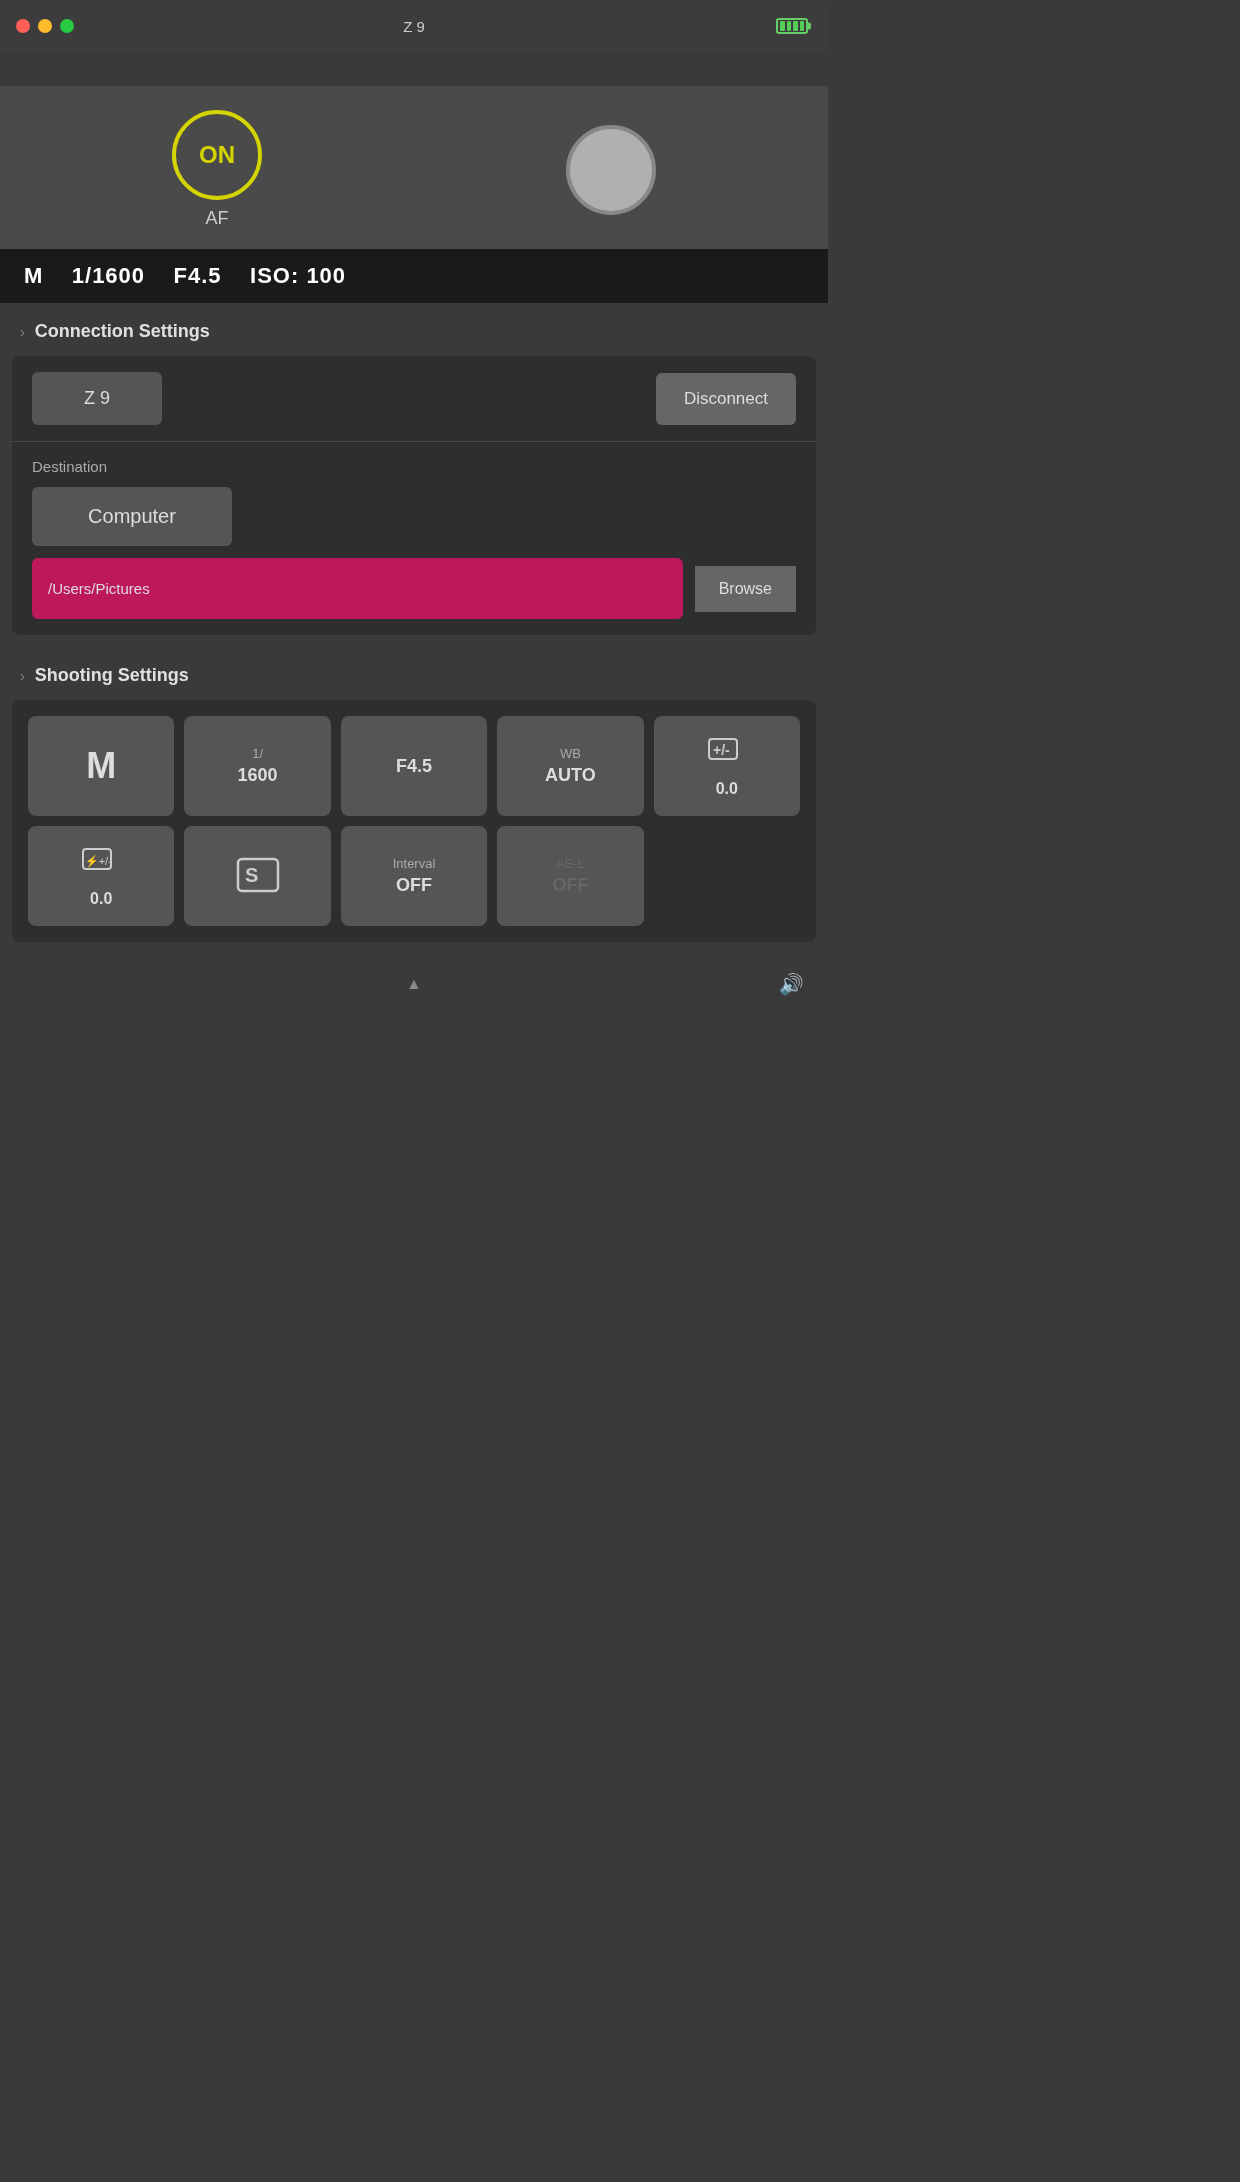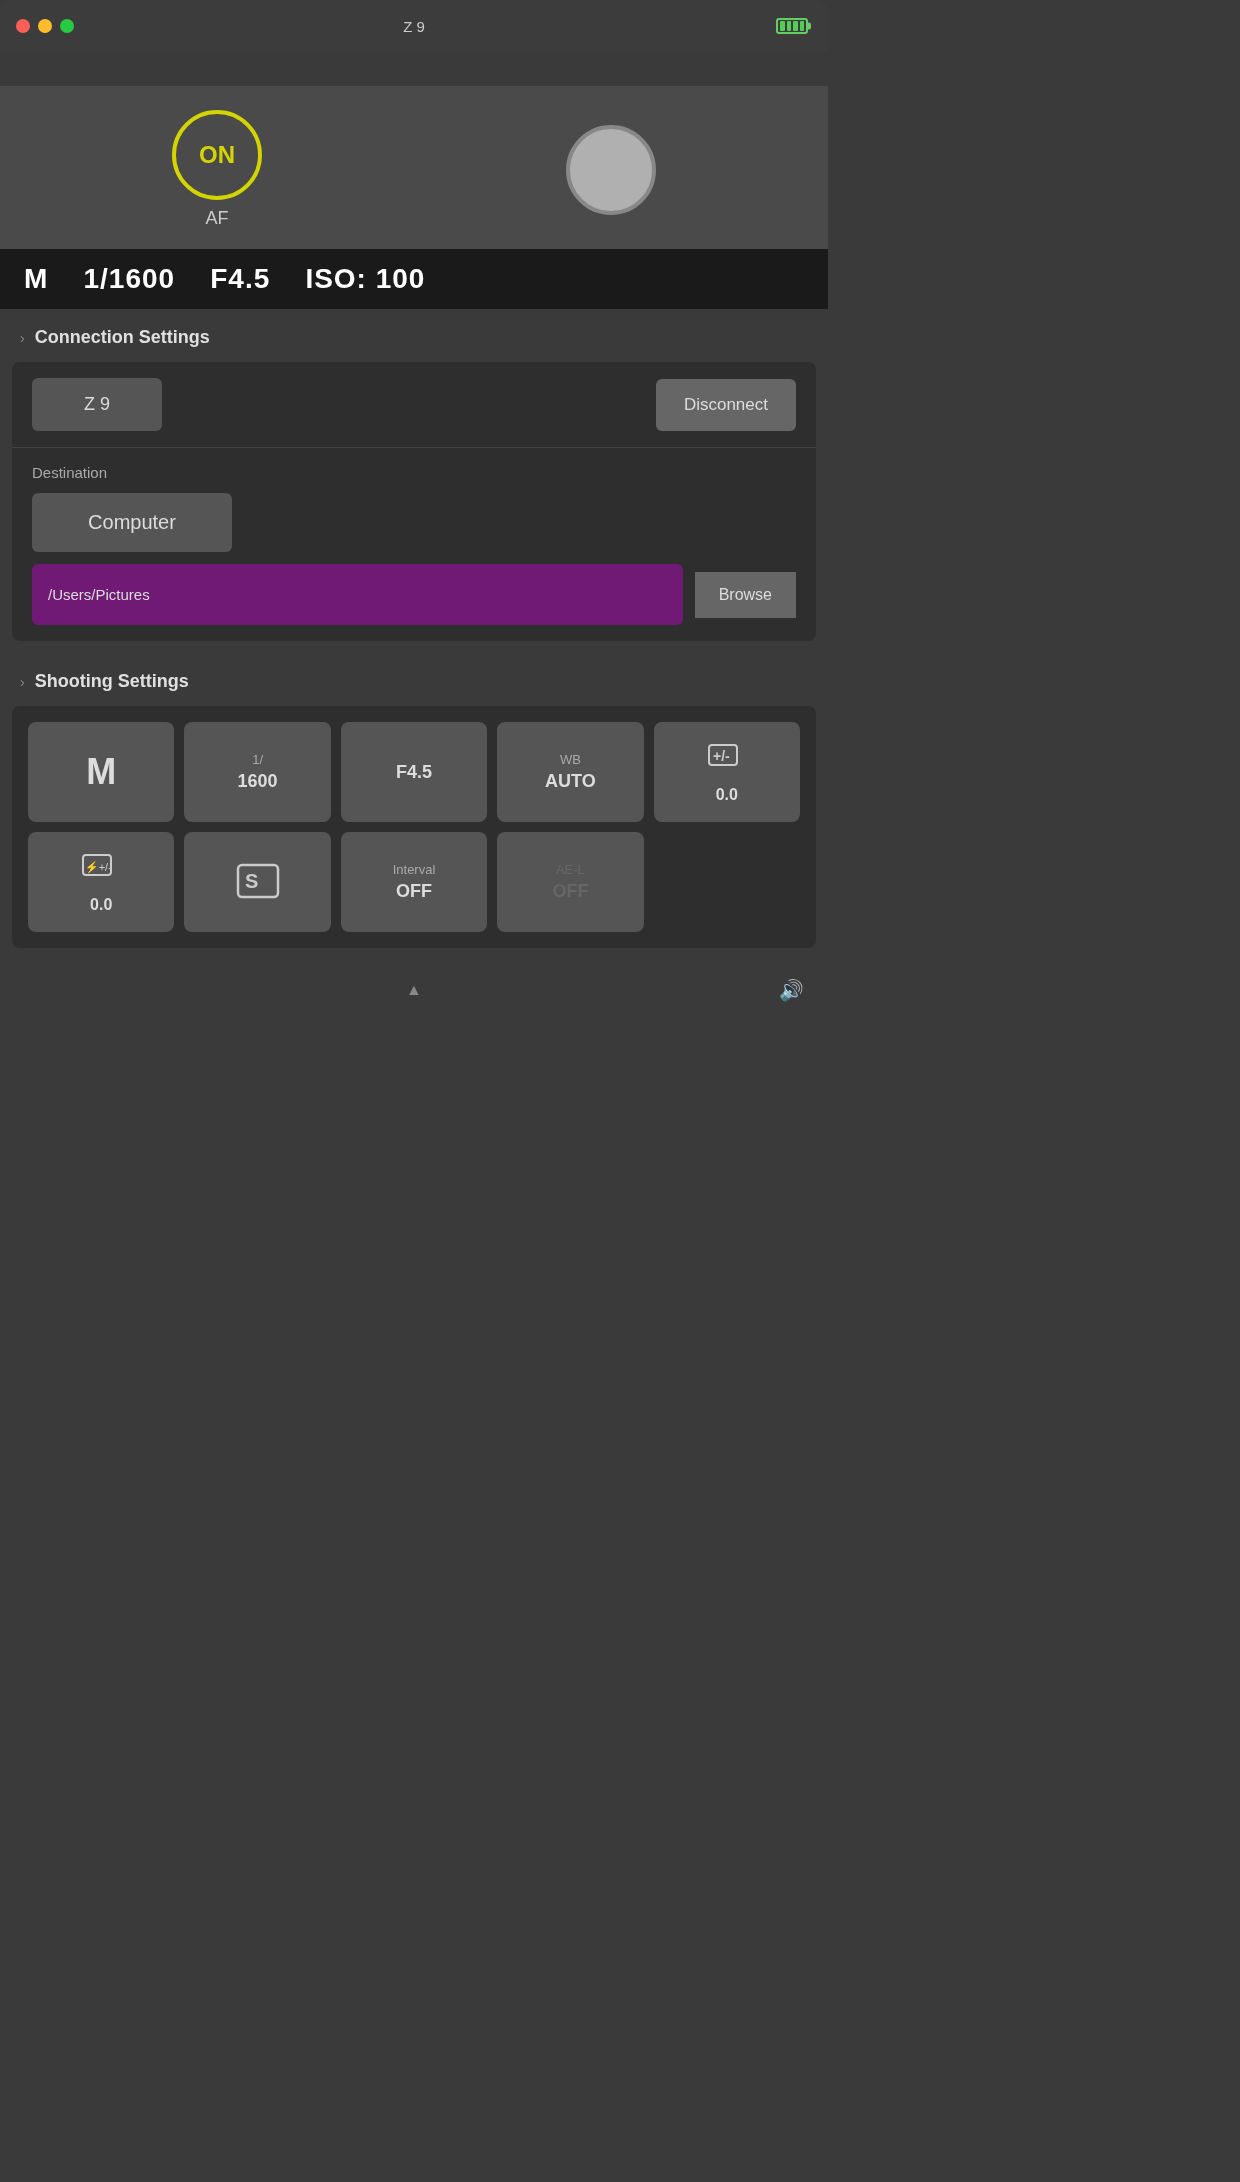--- a/index.html
+++ b/index.html
@@ -119,21 +119,21 @@
       border: 4px solid #888;
       background: #b0b0b0;
       cursor: pointer;
     }
 
     
     .status-bar {
       background: #1a1a1a;
       padding: 14px 24px;
       color: white;
-      font-size: 28px;
+      font-size: 22px;
       font-weight: bold;
       letter-spacing: 1px;
     }
 
     
     .main-content {
       background: #3a3a3a;
       padding: 0;
     }
 
@@ -210,21 +210,21 @@
       cursor: pointer;
       min-width: 200px;
     }
     .path-row {
       display: flex;
       align-items: center;
       gap: 12px;
       margin-top: 12px;
     }
     .path-input {
-      background: #701a75;
+      background: #be185d;
       color: #ddd;
       border: none;
       padding: 22px 16px;
       border-radius: 6px;
       font-size: 15px;
       flex: 1;
     }
     .browse-btn {
       background: #666;
       color: #ddd;

